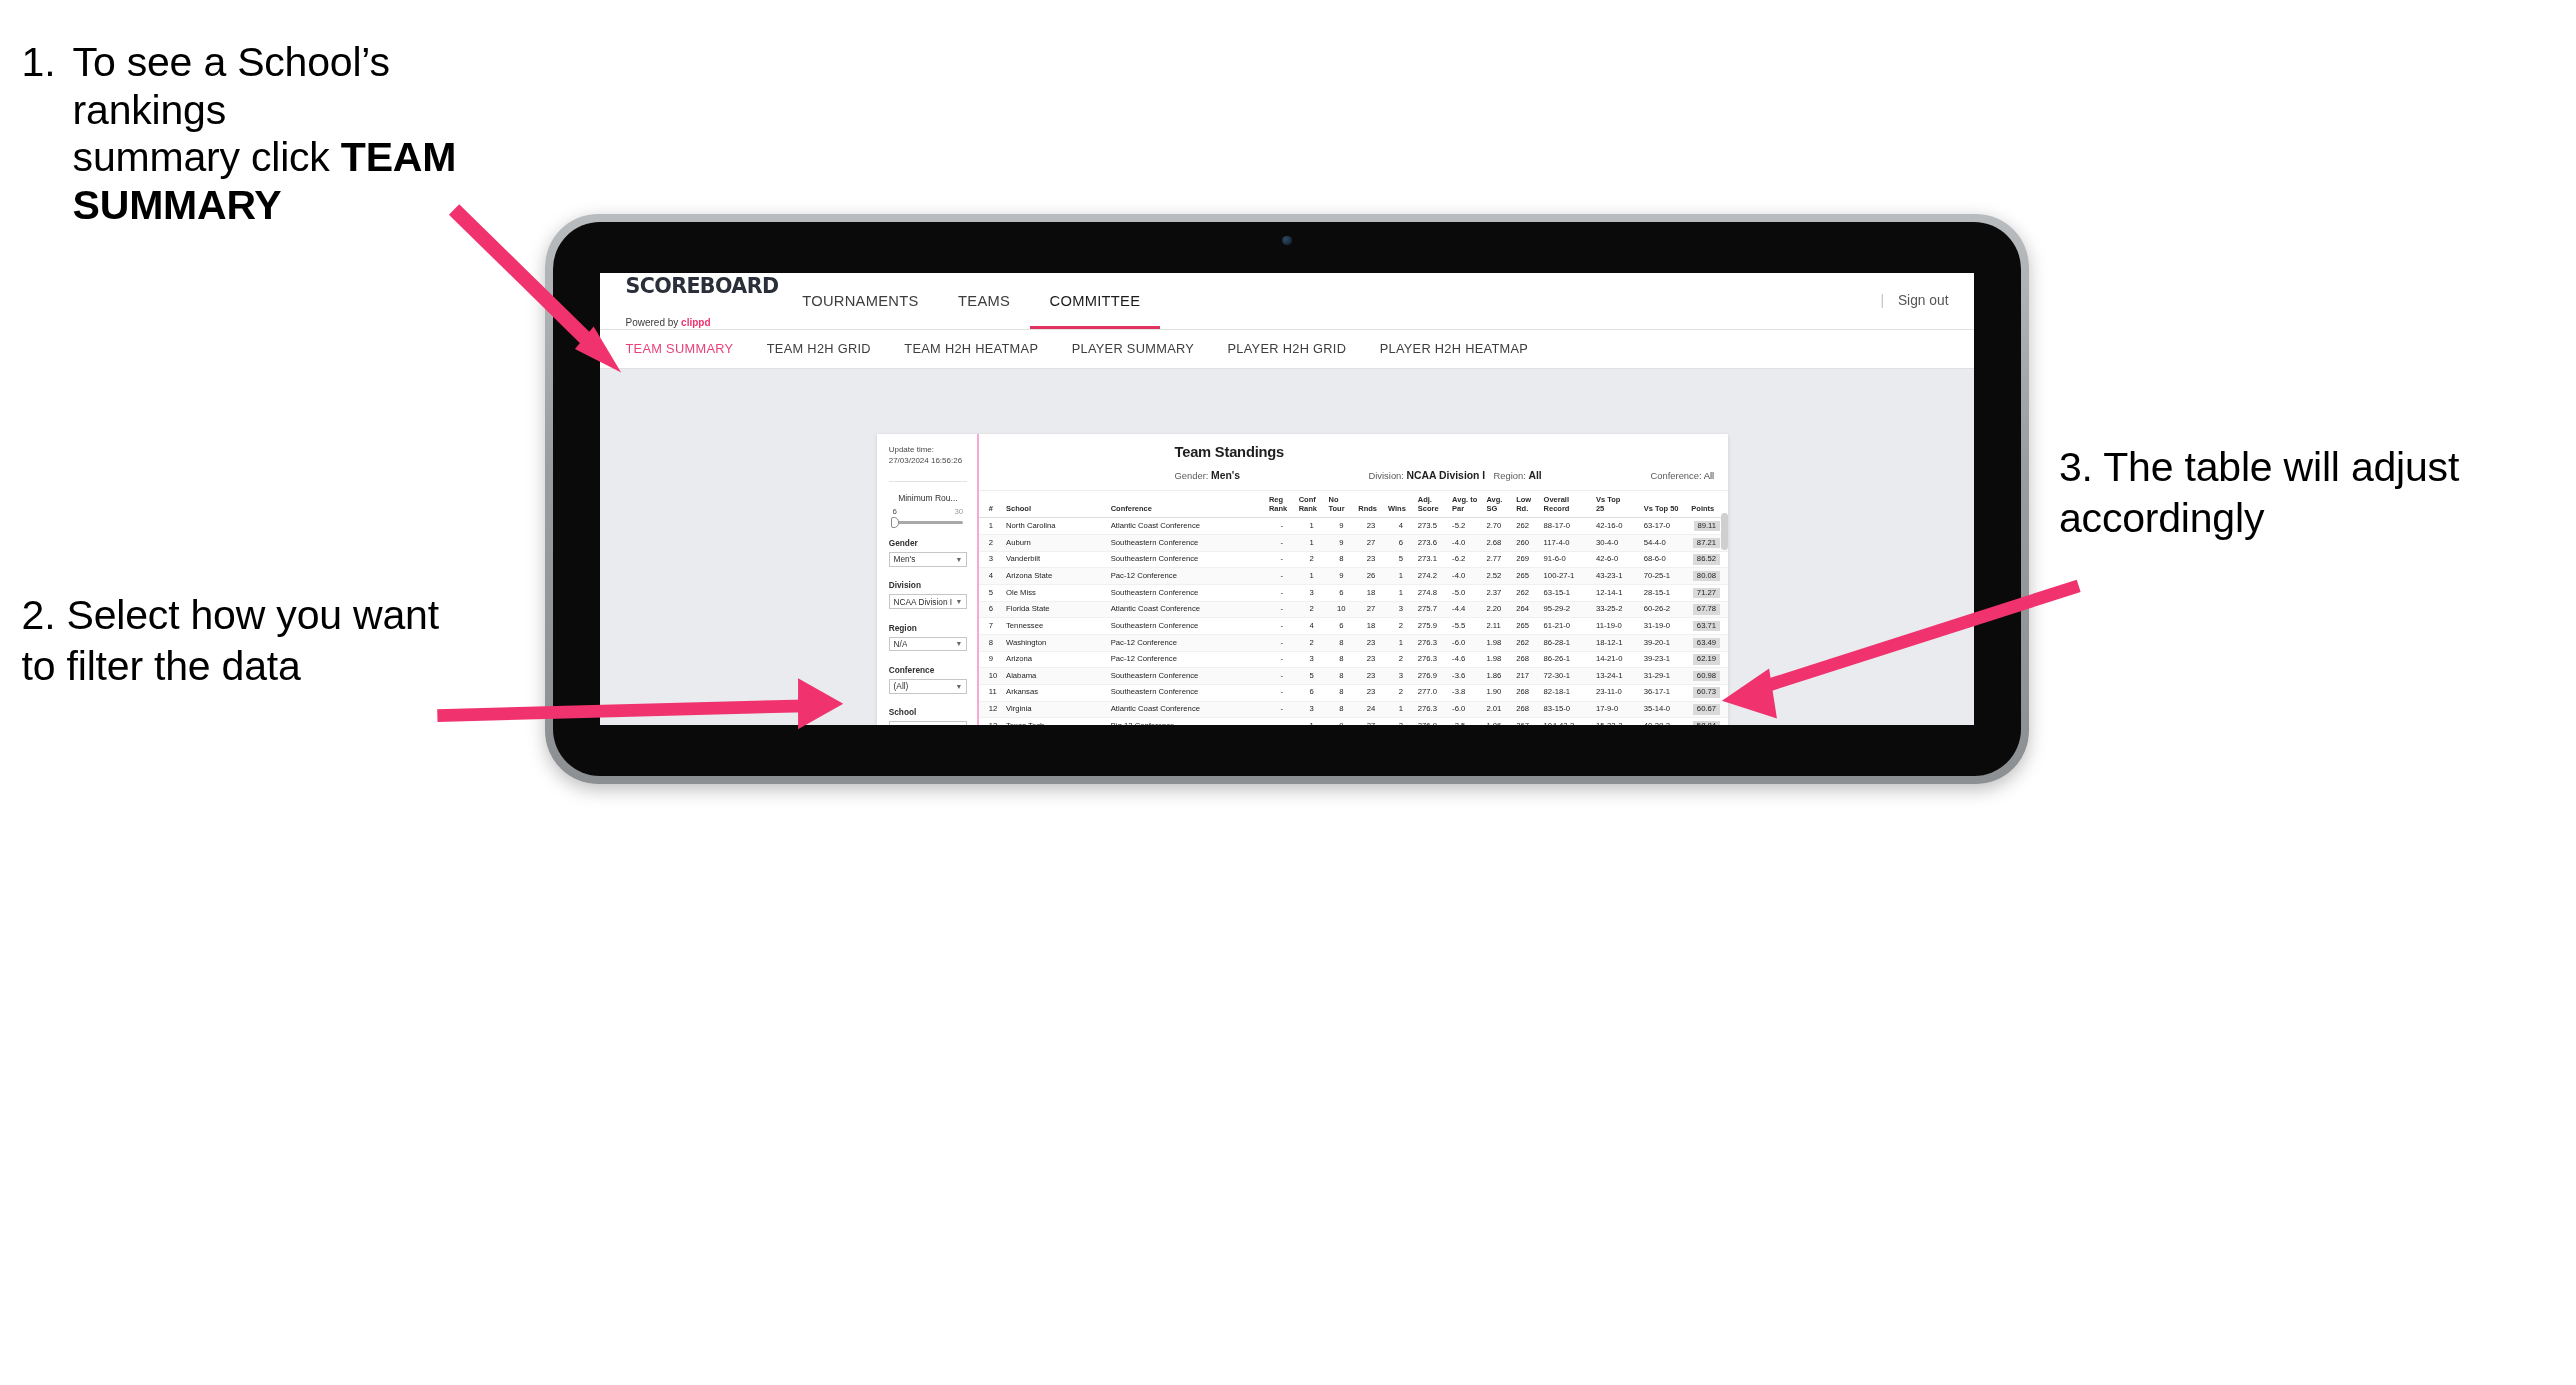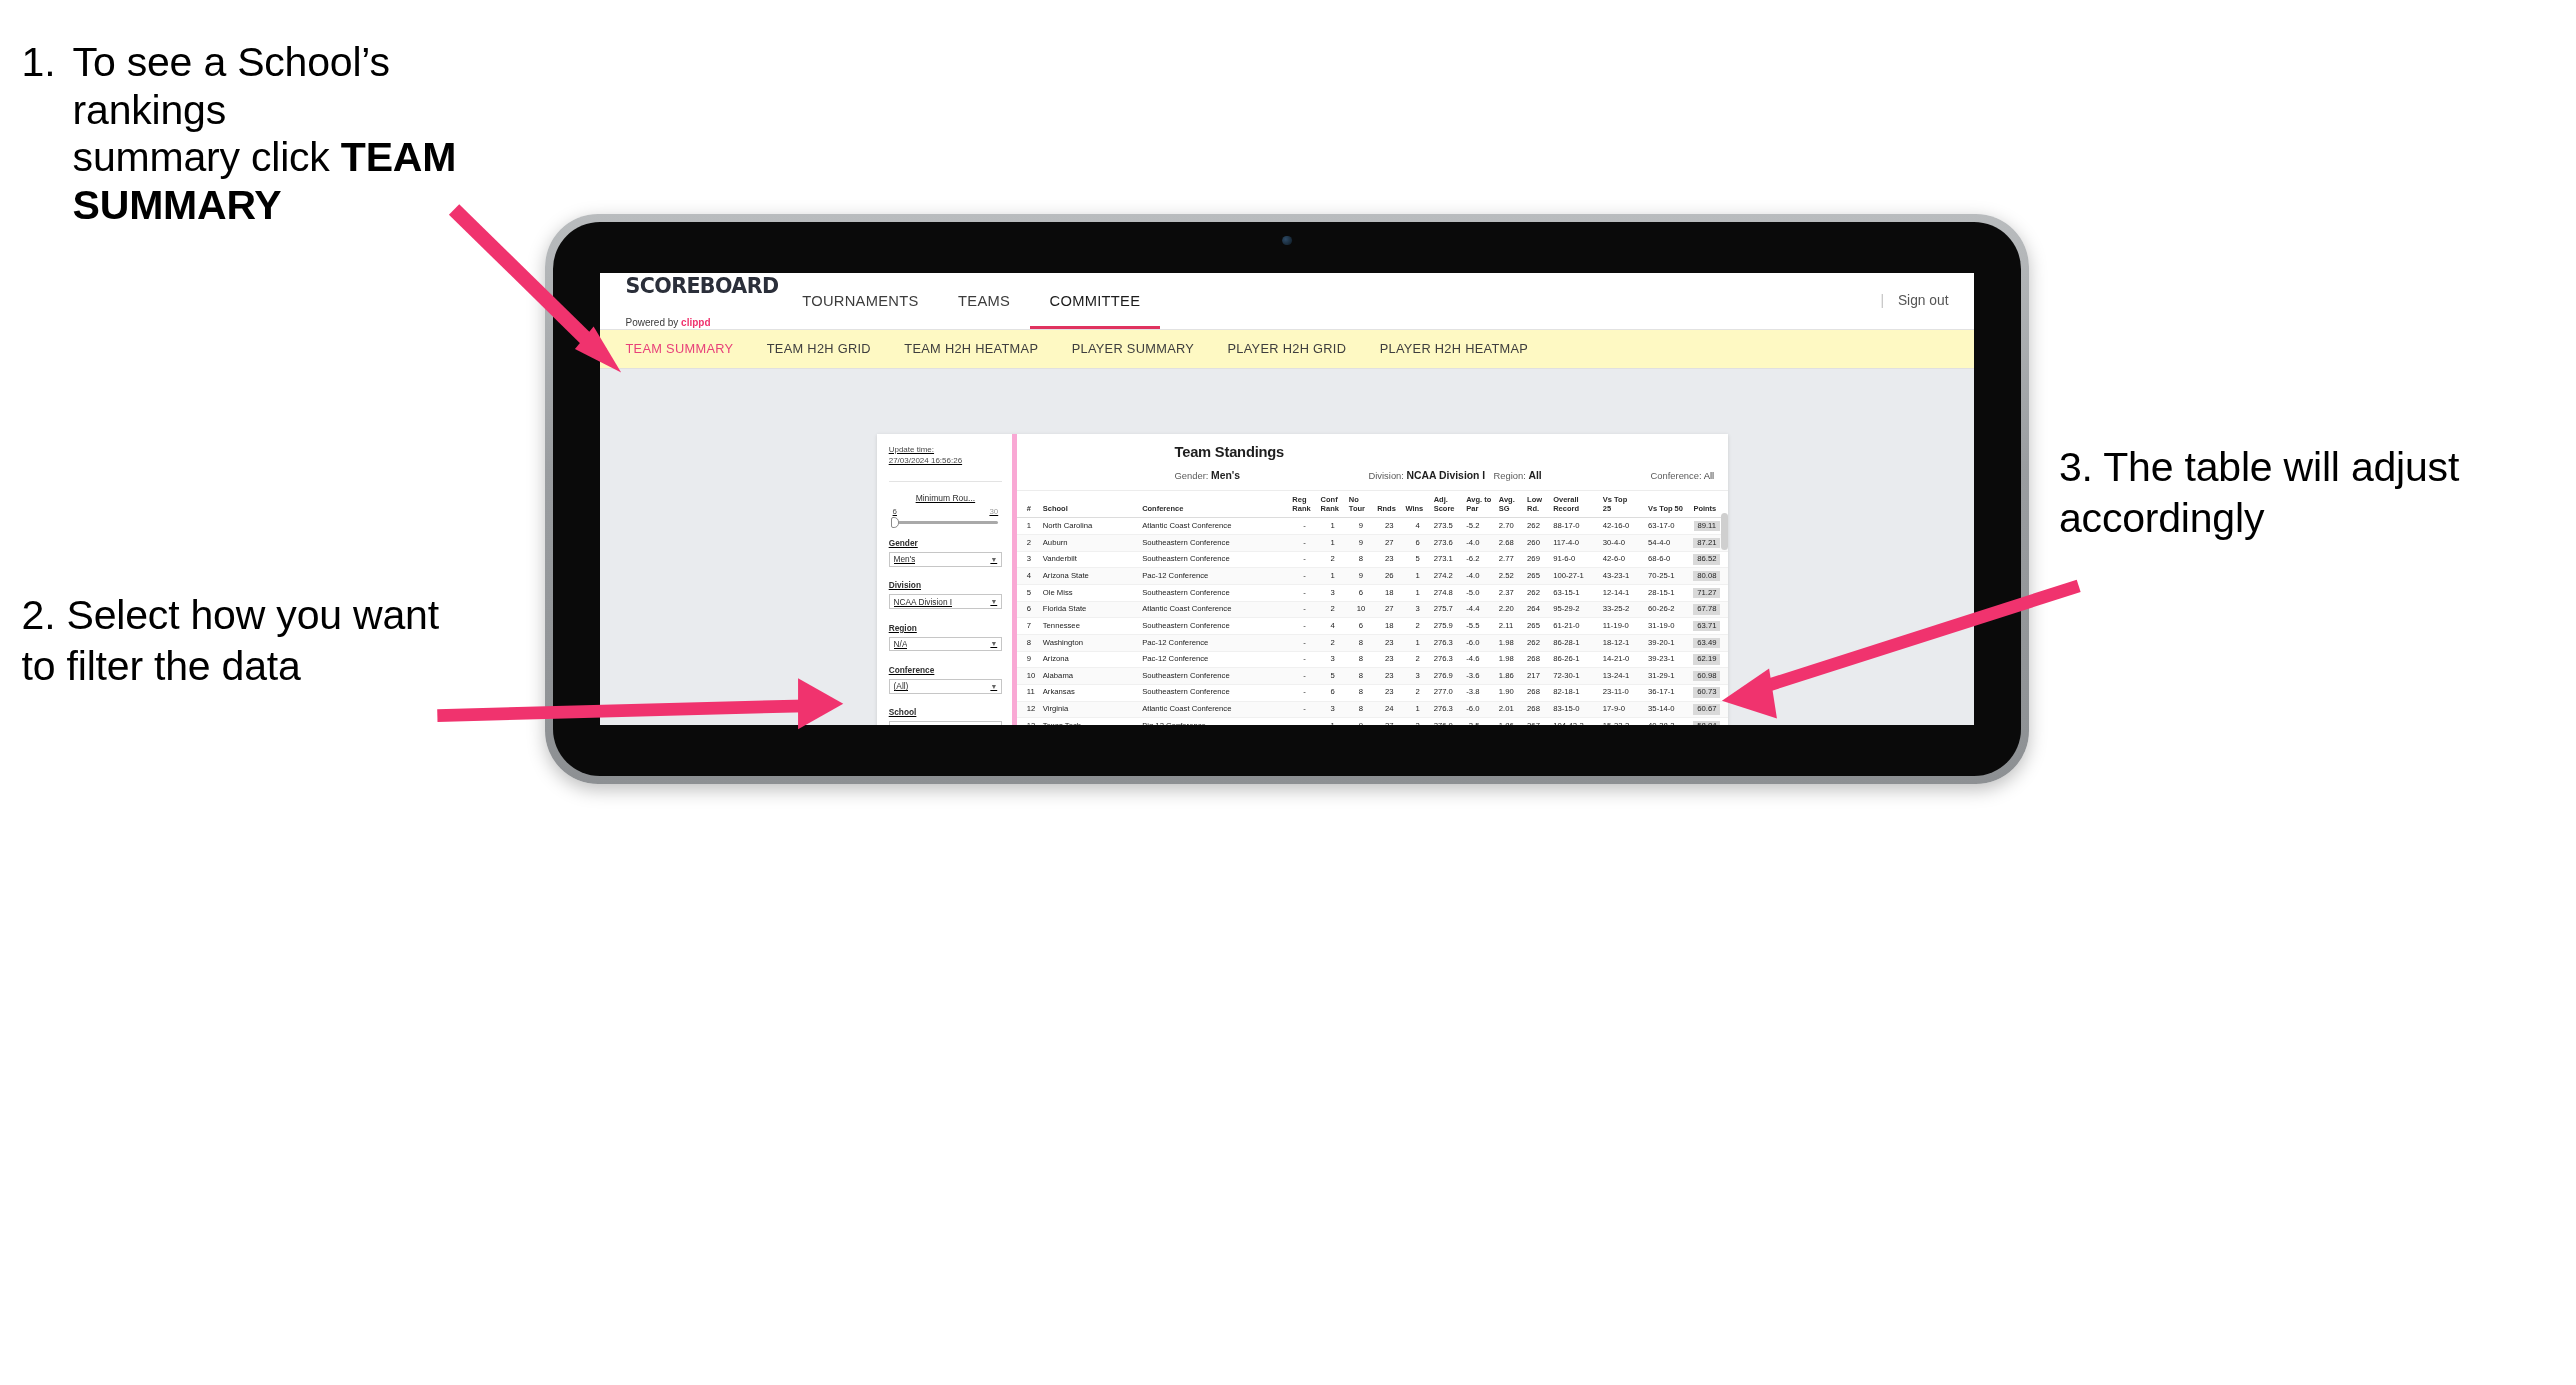--- a/index.html
+++ b/index.html
@@ -73,41 +73,41 @@
   }
   .header-right {
     margin-left:auto; display:flex; align-items:center; gap:13.8px;
     padding-right: 25.6px; font-size: 13.8px; color:#555;
   }
   .header-right .sep { color:#c2c2c2; }
   .header-right .signout { cursor:pointer; }
 
   
   .subtabs {
-    height: 39px; background:#fef9c3; display:flex; align-items:center;
+    height: 39px; background:#ffffff; display:flex; align-items:center;
     padding-left: 25.6px; gap: 0; border-bottom:1px solid #e0e0e0;
   }
   .subtabs a {
     font-size: 12.8px; letter-spacing:0.3px; color:#3e3e3e; text-decoration:none;
     padding: 0 16.7px; white-space:nowrap;
   }
   .subtabs a:first-child { padding-left:0; }
   .subtabs a.active { color:#e8417a; }
 
   
   .canvas { position:relative; height: calc(100% - 96px); background:#e9ebee; }
   .card {
     position:absolute; left: 277px; top: 65px; width: 851px; height: 372px;
     background:#fff; box-shadow: 0 1px 3.9px rgba(0,0,0,.13);
     display:flex; flex-direction:column; overflow:hidden;
   }
   .card-body { flex:1; display:flex; min-height:0; }
 
   
-  .rail { width: 140px; border-right:5px solid #f9a8d4; padding: 9.8px 9.8px 0 11.8px; text-decoration: underline; }
+  .rail { width: 102px; border-right:2px solid #f9a8d4; padding: 9.8px 9.8px 0 11.8px; }
   .rail .upd { font-size: 8px; color:#4a4a4a; line-height:1.45; }
   .rail .rule { height:1px; background:#e3e3e3; margin: 13.8px 0 11.8px; }
   .fgroup { margin-bottom: 13.8px; }
   .fgroup .flabel { font-size: 8.3px; color:#2f2f2f; font-weight:700; margin-bottom: 3.9px; }
   .fgroup .flabel.center { text-align:center; font-weight:400; font-size:8.5px; }
   .slider-row { display:flex; justify-content:space-between; font-size:7.9px; color:#4a4a4a; padding: 0 3.9px; }
   .slider-row .mx { color:#9b9b9b; }
   .slider-track { position:relative; height:2.9px; background:#a9a9a9; border-radius:2px; margin: 4.9px 3.9px 0 3.9px; }
   .slider-knob {
     position:absolute; left:-2px; top:-3.9px; width:8.8px; height:10.8px;

